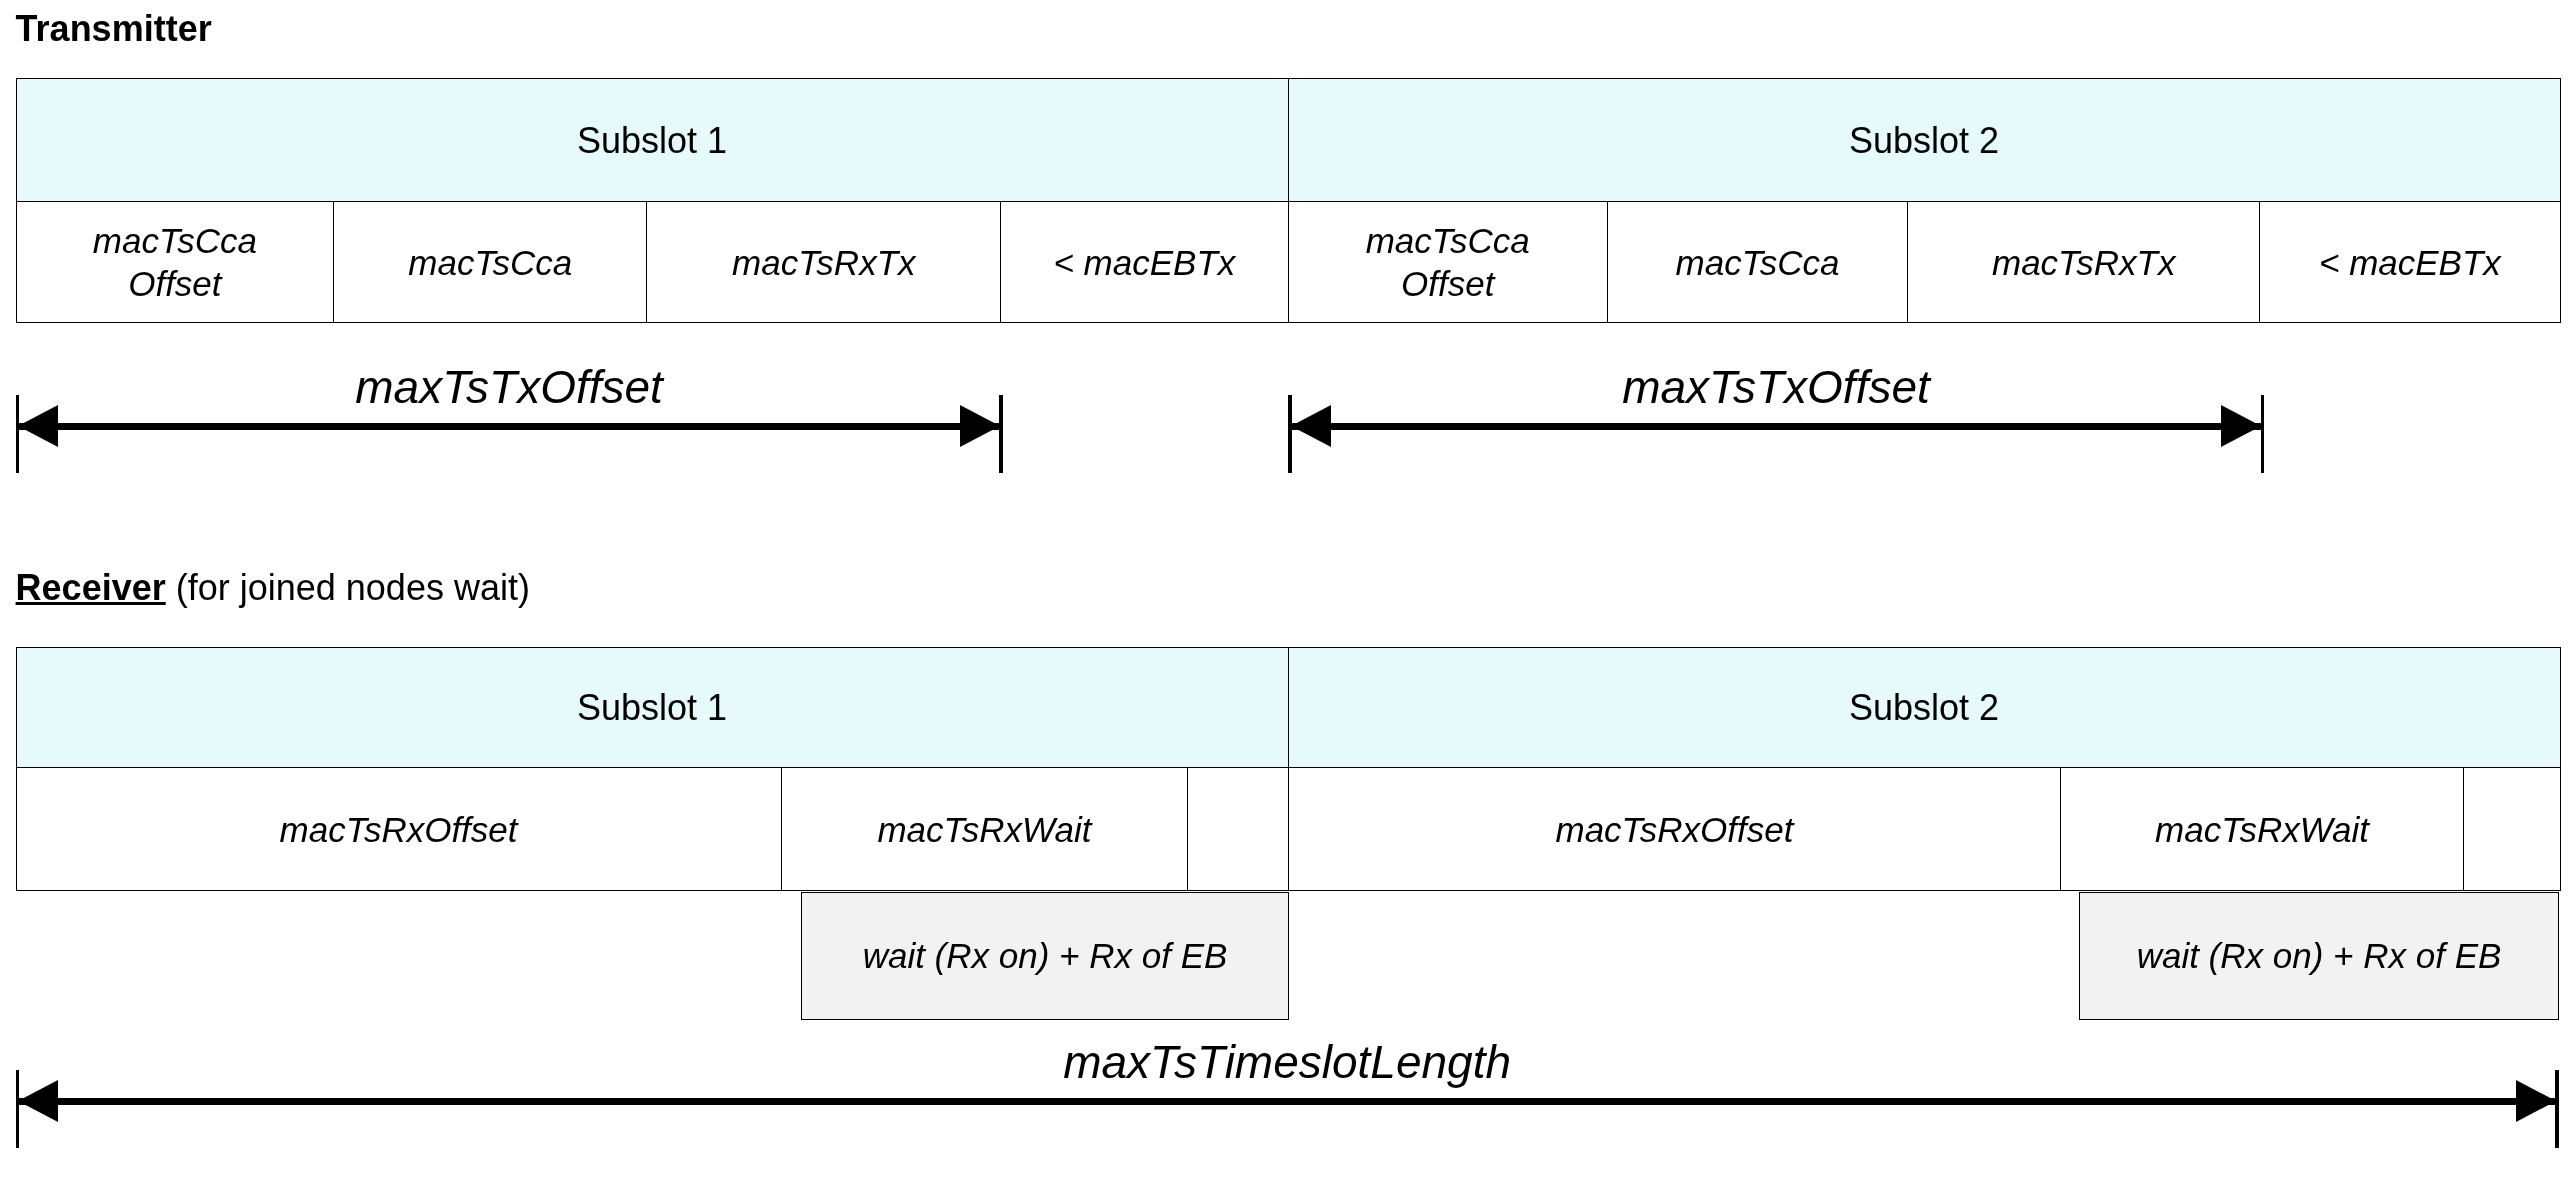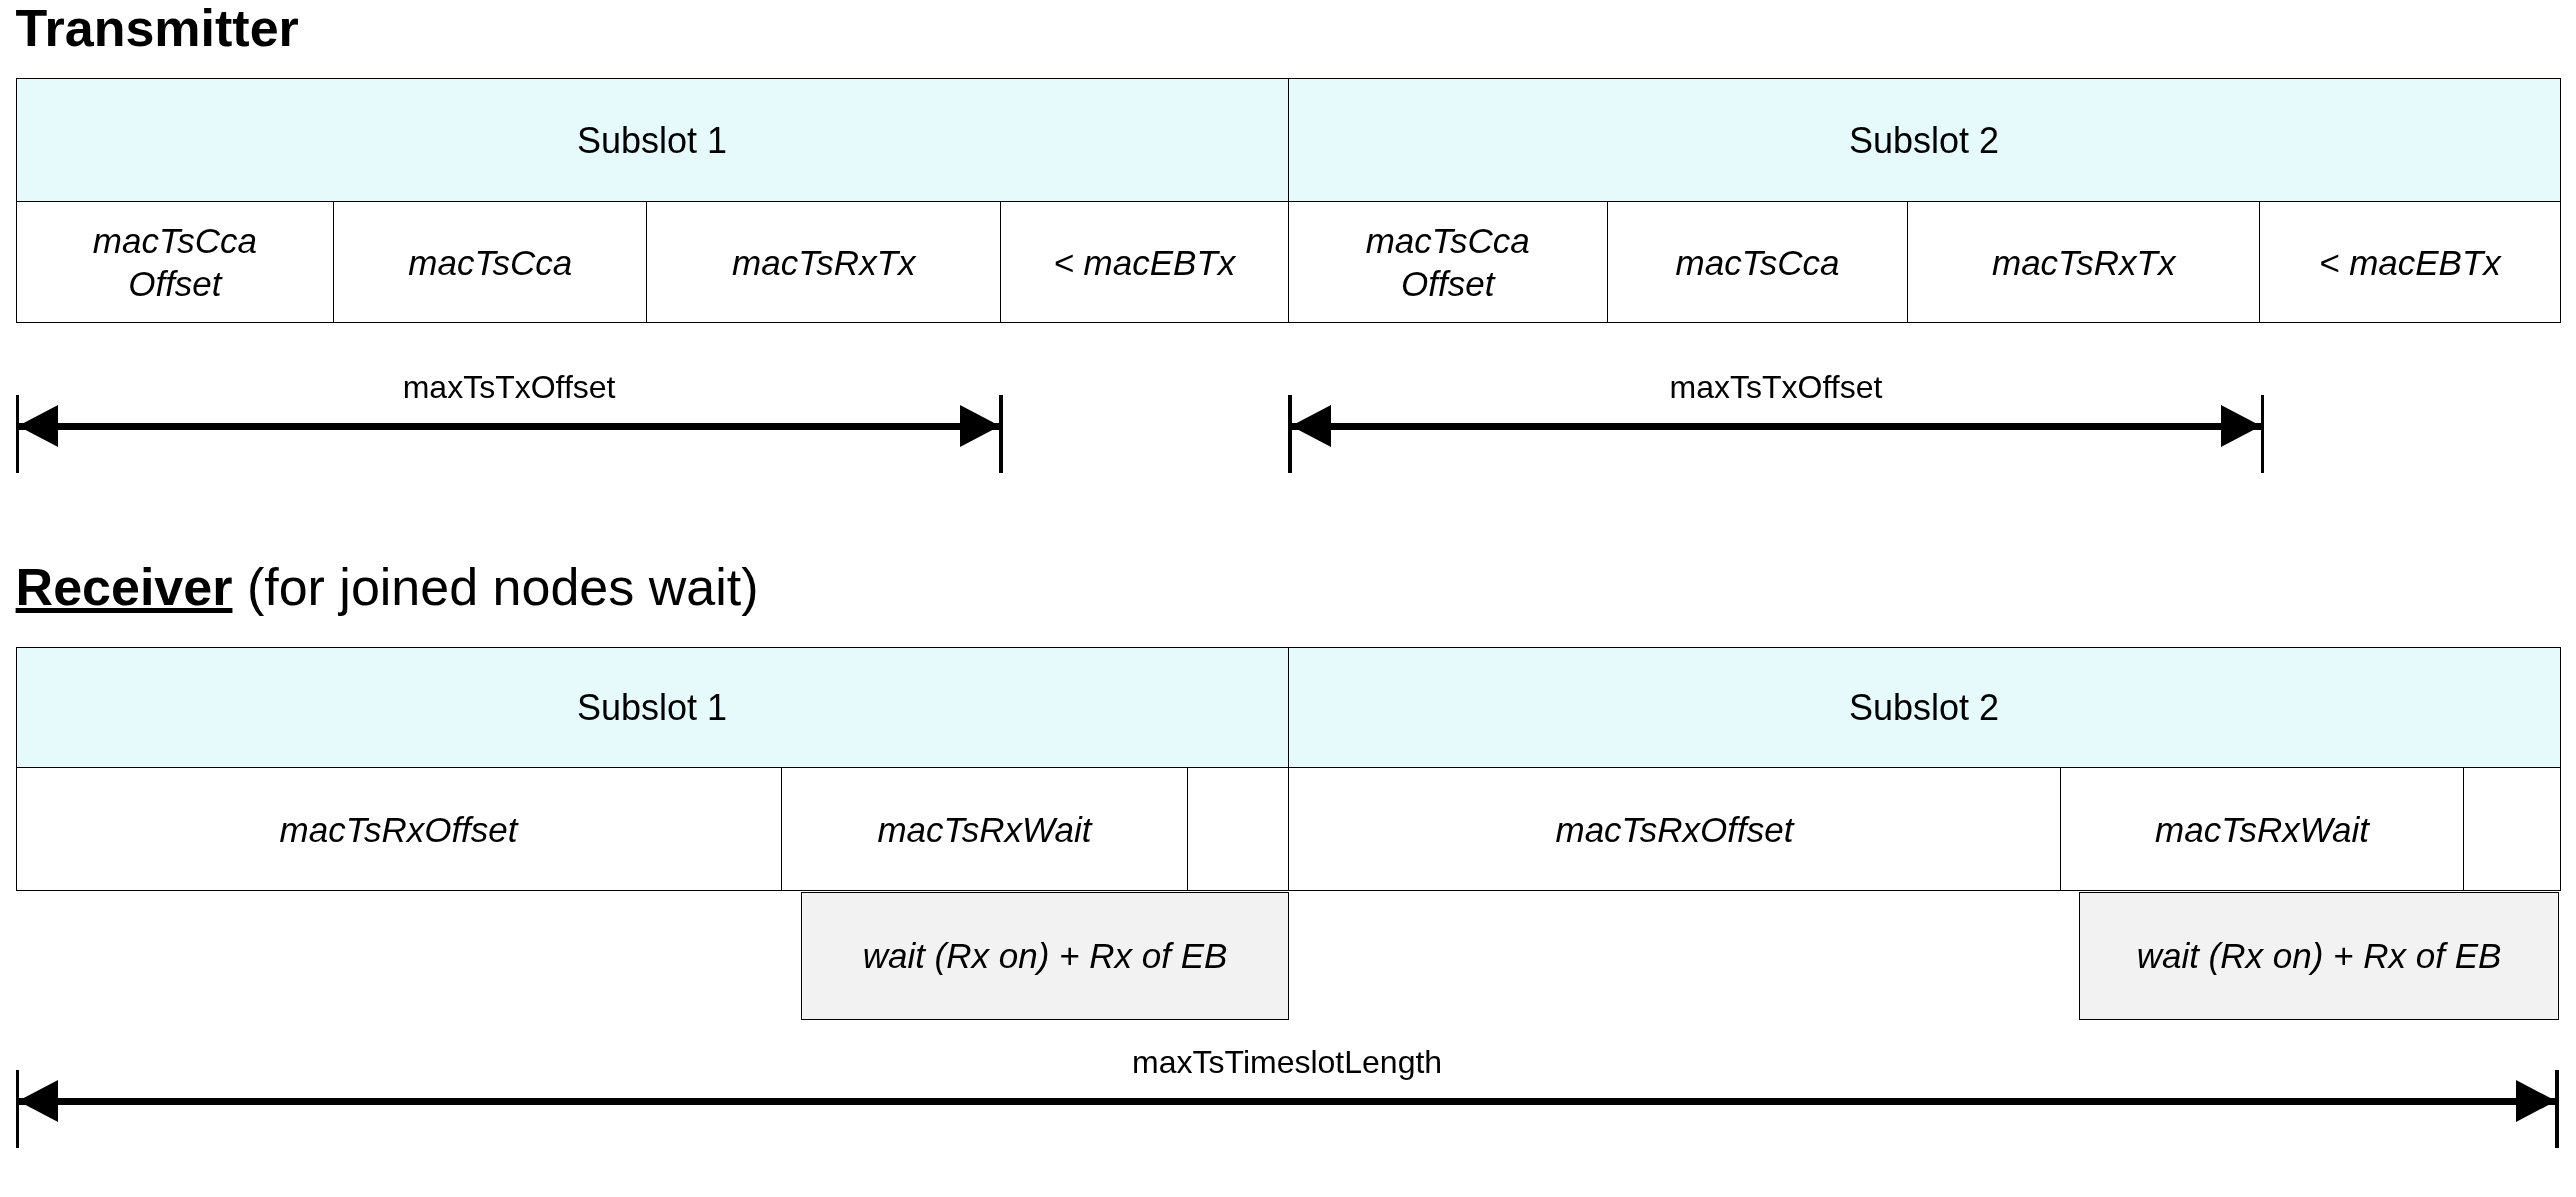--- a/index.html
+++ b/index.html
@@ -8,21 +8,21 @@
     width: 2576px;
     height: 1198px;
     background: #ffffff;
     color: #000;
     font-family: "Liberation Sans", "DejaVu Sans", sans-serif;
     overflow: hidden;
   }
   .title {
     position: absolute;
     left: 15.6px;
-    font-size: 52px;
+    font-size: 36px;
     line-height: 47px;
     white-space: nowrap;
   }
   #tx-title { top: 5.2px; font-weight: bold; }
   #rx-title { top: 564px; font-weight: normal; }
   #rx-title .bold { font-weight: bold; text-decoration: underline; }
 
   .slot-table {
     position: absolute;
     left: 15.6px;
@@ -71,21 +71,21 @@
   .dimarrow .head {
     position: absolute; top: 10.4px; width: 0; height: 0;
     border-top: 21px solid transparent;
     border-bottom: 21px solid transparent;
   }
   .dimarrow .head.l { left: 2.6px;  border-right: 40px solid #000; }
   .dimarrow .head.r { right: 2.6px; border-left: 40px solid #000; }
   .dimarrow .alabel {
     position: absolute; left: 50%; transform: translateX(-50%);
     bottom: 64px;
-    font-size: 32px; line-height: 43px; white-space: nowrap;
+    font-style: italic; font-size: 46px; line-height: 43px; white-space: nowrap;
   }
   #arrow-tx1 { left: 15.6px;   top: 395px;  width: 987px; }
   #arrow-tx2 { left: 1288px; top: 395px;  width: 976px; }
   #arrow-ts  { left: 15.6px;   top: 1070px; width: 2543px; }
 
   .wait-box {
     position: absolute;
     top: 892px;
     height: 128px;
     box-sizing: border-box;

